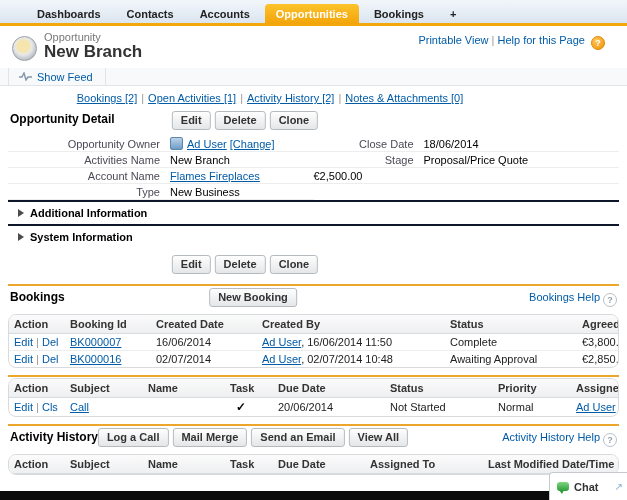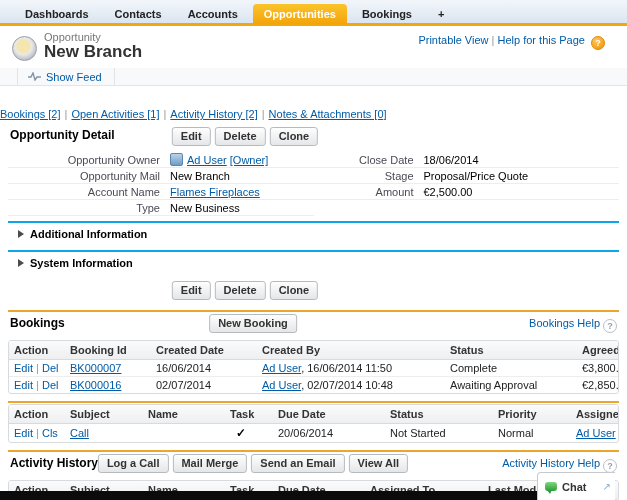--- a/index.html
+++ b/index.html
@@ -1,76 +1,76 @@
 <!DOCTYPE html>
 <html><head>
 <meta charset="utf-8">
 <style>
   html,body{margin:0;padding:0;}
   #viewport{position:relative;width:627px;height:500px;overflow:hidden;background:#fff;
     font-family:"Liberation Sans",sans-serif;font-size:11px;color:#333;}
   a{color:#015ba7;text-decoration:underline;cursor:pointer;}
   
   #tabbar{height:23px;background:linear-gradient(#f2f6fa,#dbe5f0);border-bottom:3px solid #f2a70a;
-    padding-left:12px;white-space:nowrap;}
+    padding-left:24px;white-space:nowrap;}
   .tab{display:inline-block;vertical-align:bottom;margin:4px 2px 0 2px;padding:4px 11px 4px 11px;
     font-weight:bold;font-size:11px;color:#222;cursor:pointer;}
   .tab.active{background:linear-gradient(#fdc32b,#f2a40a);color:#fff;border-radius:4px 4px 0 0;}
   
   #pagehead{position:relative;padding:5px 10px 3px 12px;height:34px;}
   .coin{position:absolute;left:12px;top:10px;width:23px;height:23px;border-radius:50%;
     background:radial-gradient(circle at 45% 40%,#f4e6ae 0 32%,#e9e9ea 45%,#b9bec4 75%,#8d949b 100%);
     border:1px solid #9aa1a8;}
   .htext{margin-left:32px;}
   .rtype{color:#777;font-size:11px;}
   .rtitle{color:#333;font-size:17px;font-weight:bold;line-height:18px;}
   #headlinks{position:absolute;right:22px;top:8px;font-size:11px;color:#888;}
   #headlinks a{text-decoration:none;}
   .q{display:inline-block;width:12px;height:12px;line-height:12px;border-radius:50%;text-align:center;
     font-size:9px;font-weight:bold;vertical-align:-2px;margin-left:3px;}
   .q.orange{background:radial-gradient(circle at 35% 30%,#ffc55e,#f29100);color:#fff;border:1px solid #e08a00;}
   .q.grey{background:#fff;color:#98a0a6;border:1px solid #b9c0c6;}
   
   #feedstrip{height:17px;background:#f8f9fa;border-bottom:1px solid #e2e5e8;}
   #feedchip{display:inline-flex;align-items:center;gap:5px;height:17px;padding:0 12px 0 10px;
-    border-left:1px solid #e2e5e8;border-right:1px solid #e2e5e8;margin-left:17px;cursor:pointer;}
+    border-left:1px solid #e2e5e8;border-right:1px solid #e2e5e8;margin-left:8px;cursor:pointer;}
   #feedchip a{text-decoration:none;}
   .pulse{width:13px;height:9px;}
   
-  #jumplinks{width:540px;margin:22px 0 5px 0;}
+  #jumplinks{width:540px;text-align:center;margin:6px 0 5px 0;}
   #jumplinks .sep{color:#999;margin:0 4px;}
   
   .sfbtn{display:inline-block;margin:0 2px;padding:2px 8px 3px 8px;font-family:"Liberation Sans",sans-serif;
     font-size:11px;font-weight:bold;color:#333;background:linear-gradient(#fefefe,#e4e6e8);
     border:1px solid #b5babf;border-radius:3px;cursor:pointer;}
   .btn-center{position:absolute;left:245px;top:2px;transform:translateX(-50%);white-space:nowrap;}
   
   #detailhead{position:relative;height:24px;padding:3px 2px 0 10px;}
   h3{display:inline-block;margin:0;font-size:12px;font-weight:bold;color:#000;}
   #detailcols{display:flex;padding:0 8px;}
   #detailcols .col{width:50%;}
   .frow{display:flex;align-items:center;min-height:15px;border-bottom:1px solid #ededee;}
   .flabel{color:#4a4a56;text-align:right;padding-right:10px;}
   .flabel.left{width:152px;}
   .flabel.right{width:100px;}
   .fvalue{flex:1;color:#000;white-space:nowrap;}
   .avatar{display:inline-block;width:11px;height:11px;border-radius:2px;margin-right:4px;vertical-align:-2px;
     background:linear-gradient(#bcd2e8,#6f9dc6);border:1px solid #5c87ad;}
   
-  .collap{border-top:2px solid #0ea5e9;margin-top:5px;padding:5px 0 5px 10px;font-weight:bold;color:#000;cursor:pointer;}
+  .collap{border-top:2px solid #0f172a;padding:5px 0 5px 10px;font-weight:bold;color:#000;cursor:pointer;}
   .arr{display:inline-block;width:0;height:0;border-top:4px solid transparent;border-bottom:4px solid transparent;
     border-left:6px solid #4c4c4c;margin-right:6px;}
   #bottombtns{position:relative;height:24px;margin-top:5px;}
   
   #related{padding:0 8px;}
   .rl{border-top:2px solid #eba62b;margin-top:7px;}
   .rl-head{position:relative;height:23px;padding:4px 2px 0 2px;}
   .rl-help{position:absolute;right:2px;top:5px;}
   .rl-help a{text-decoration:none;margin-left:48px;}
-  .tbl-wrap{border:1px solid #d8dbde;border-radius:3px;overflow:hidden;margin:1px 0 4px 0;background:#fff;}
+  .tbl-wrap{border:1px solid #d8dbde;border-radius:8px;overflow:hidden;margin:1px 0 4px 0;background:#fff;}
   table.tbl{width:100%;border-collapse:collapse;table-layout:fixed;font-size:11px;}
   .tbl th{background:linear-gradient(#fbfbfc,#eeeff0);border-bottom:1px solid #d8dbde;font-weight:bold;
     text-align:left;padding:3px 5px;color:#333;white-space:nowrap;overflow:hidden;}
   .tbl td{padding:2px 5px;border-top:1px solid #ededee;white-space:nowrap;overflow:hidden;color:#222;}
   .tbl tbody tr:first-child td{border-top:none;}
   .col-action a{text-decoration:none;}
   .sep{color:#999;}
   .check{font-weight:bold;font-size:12px;color:#000;padding-left:6px;}
   .tbl-bookings th:nth-child(1),.tbl-bookings td:nth-child(1){width:46px;}
   .tbl-bookings th:nth-child(2),.tbl-bookings td:nth-child(2){width:76px;}
@@ -85,21 +85,21 @@
   .tbl-open-activities th:nth-child(6),.tbl-open-activities td:nth-child(6){width:98px;}
   .tbl-open-activities th:nth-child(7),.tbl-open-activities td:nth-child(7){width:68px;}
   .tbl-activity-history th:nth-child(1),.tbl-activity-history td:nth-child(1){width:46px;}
   .tbl-activity-history th:nth-child(2),.tbl-activity-history td:nth-child(2){width:68px;}
   .tbl-activity-history th:nth-child(3),.tbl-activity-history td:nth-child(3){width:72px;}
   .tbl-activity-history th:nth-child(4),.tbl-activity-history td:nth-child(4){width:38px;}
   .tbl-activity-history th:nth-child(5),.tbl-activity-history td:nth-child(5){width:82px;}
   .tbl-activity-history th:nth-child(6),.tbl-activity-history td:nth-child(6){width:108px;}
   
   #blackbar{position:absolute;left:0;bottom:0;width:554px;height:9px;background:#0b0b0b;z-index:5;}
-  #chat{position:absolute;right:12px;bottom:0;width:66px;height:27px;background:#fff;border:1px solid #c6cacf;
+  #chat{position:absolute;right:0;bottom:0;width:66px;height:27px;background:#fff;border:1px solid #c6cacf;
     border-right:none;border-bottom:none;border-radius:4px 0 0 0;display:flex;align-items:center;
     padding:0 4px 0 7px;gap:5px;z-index:6;cursor:pointer;}
   #chat .label{font-weight:bold;color:#333;}
   .bubble{position:relative;width:12px;height:9px;border-radius:3px;background:linear-gradient(#7ed67f,#2f9c3c);flex:none;}
   .bubble:after{content:"";position:absolute;left:2px;bottom:-3px;border-left:3px solid transparent;
     border-right:2px solid transparent;border-top:4px solid #2f9c3c;}
   .expand{color:#7fa7cc;font-size:10px;margin-left:auto;text-decoration:none;}
 </style>
 </head>
 <body>
@@ -135,24 +135,24 @@
 
   <div id="detailhead">
     <h3>Opportunity Detail</h3>
     <div class="btn-center"><button class="sfbtn">Edit</button><button class="sfbtn">Delete</button><button class="sfbtn">Clone</button></div>
   </div>
 
   <div id="detailcols">
     <div class="col" id="fields-left">
         <div class="frow">
           <div class="flabel left">Opportunity Owner</div>
-          <div class="fvalue"><span class="avatar"></span><a href="#">Ad User</a><span> </span><a href="#">[Owner]</a></div>
-        </div>
-        <div class="frow">
-          <div class="flabel left">Opportunity Mail</div>
+          <div class="fvalue"><span class="avatar"></span><a href="#">Ad User</a><span> </span><a href="#">[Change]</a></div>
+        </div>
+        <div class="frow">
+          <div class="flabel left">Activities Name</div>
           <div class="fvalue"><span>New Branch</span></div>
         </div>
         <div class="frow">
           <div class="flabel left">Account Name</div>
           <div class="fvalue"><a href="#">Flames Fireplaces</a></div>
         </div>
         <div class="frow">
           <div class="flabel left">Type</div>
           <div class="fvalue"><span>New Business</span></div>
         </div>
@@ -160,21 +160,20 @@
     <div class="col" id="fields-right">
         <div class="frow">
           <div class="flabel right">Close Date</div>
           <div class="fvalue"><span>18/06/2014</span></div>
         </div>
         <div class="frow">
           <div class="flabel right">Stage</div>
           <div class="fvalue"><span>Proposal/Price Quote</span></div>
         </div>
         <div class="frow">
-          <div class="flabel right">Amount</div>
           <div class="fvalue"><span>€2,500.00</span></div>
         </div>
       </div>
   </div>
 
   <div id="collapsed" style="padding:0 8px;">
       <div class="collap"><span class="arr"></span><span>Additional Information</span></div>
       <div class="collap"><span class="arr"></span><span>System Information</span></div>
     </div>
 

